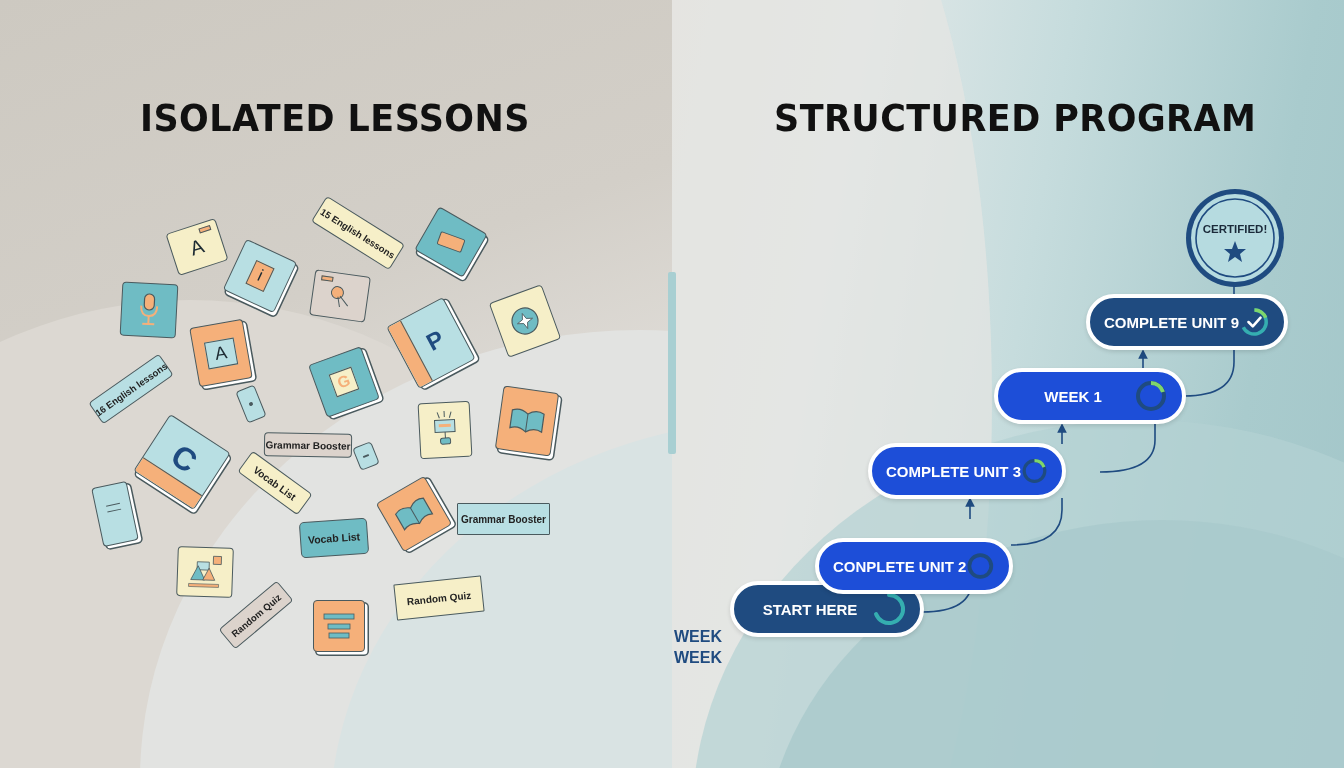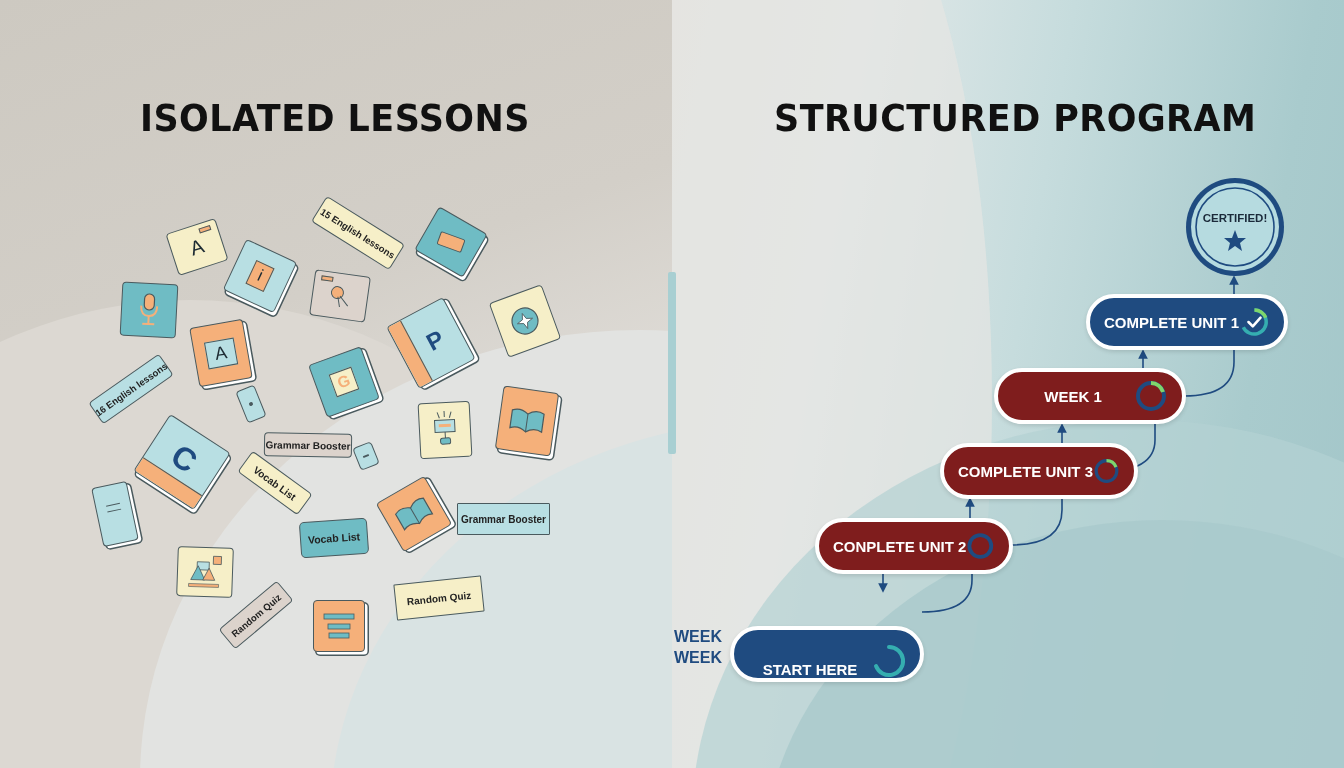--- a/index.html
+++ b/index.html
@@ -15,25 +15,25 @@
   .teal{background:#6fbcc4;}
   .lteal{background:#b8dfe3;}
   .orange{background:#f5b07a;}
   .grey{background:#dcd3cc;}
   .book{box-shadow:3px 3px 0 -0.5px #fff,3px 3px 0 1px #4a5a5e;}
   .label{font-size:11px;font-weight:700;color:#222;white-space:nowrap;}
   .letter{font-weight:700;color:#1d2b33;}
   .spine{position:absolute;left:0;top:0;bottom:0;width:22%;background:#f5b07a;border-right:1.4px solid #4a5a5e;}
   .step{position:absolute;box-sizing:border-box;height:56px;border-radius:28px;border:4px solid #fff;display:flex;align-items:center;color:#fff;font-weight:700;font-size:15px;box-shadow:0 2px 4px rgba(0,0,0,0.12);}
   .navy{background:#1f4b80;}
-  .tealstep{background:#7f1d1d;}
+  .tealstep{background:#1d4ed8;}
   .step .txt{flex:1;text-align:center;padding-left:14px;white-space:nowrap;}
   .step svg{margin-right:14px;}
   .start-text{position:absolute;left:672px;top:626px;font-weight:700;font-size:16px;color:#1f4b80;line-height:21px;text-align:center;width:52px;}
-  .badge{position:absolute;left:1184px;top:176px;width:102px;height:102px;}
+  .badge{position:absolute;left:1184px;top:187px;width:102px;height:102px;}
   .badge-txt{position:absolute;left:0;top:36px;width:102px;text-align:center;font-weight:700;font-size:11.5px;color:#1b2a3a;}
   svg.conn{position:absolute;left:0;top:0;}
 </style>
 </head>
 <body>
 
 <div class="panel left">
   <div class="wave" style="left:-260px;top:300px;width:900px;height:900px;background:#dcd8d2;"></div>
   <div class="wave" style="left:140px;top:330px;width:1000px;height:900px;background:#e2e3e1;"></div>
   <div class="wave" style="left:330px;top:420px;width:900px;height:800px;background:#d9e3e3;"></div>
@@ -212,52 +212,52 @@
     <path d="M1100 472 Q1155 472 1155 440 L1155 424"></path>
     <path d="M1062 444 L1062 428" marker-end="url(#arr)"></path>
 
     <path d="M1184 396 Q1234 396 1234 362 L1234 350"></path>
     <path d="M1143 370 L1143 354" marker-end="url(#arr)"></path>
 
     <path d="M1234 296 L1234 280" marker-end="url(#arr)"></path>
   </g>
 </svg>
 
-<div class="step navy" style="left:730px;top:626px;width:194px;align-items:flex-end;">
+<div class="step navy" style="left:730px;top:581px;width:194px;">
   <span class="txt">START HERE</span>
   <svg width="34" height="34" viewBox="0 0 34 34">
       <path d="M17 3 A14 14 0 1 1 4 22" fill="none" stroke="#35aeb0" stroke-width="4" stroke-linecap="round"></path>
     </svg>
 </div>
 
-<div class="step tealstep" style="left:815px;top:518px;width:198px;justify-content:flex-end;">
+<div class="step tealstep" style="left:815px;top:538px;width:198px;justify-content:flex-end;">
   <span class="txt">CONPLETE UNIT 2</span>
   <svg width="34" height="34" viewBox="0 0 34 34">
       <circle cx="17" cy="17" r="13" fill="none" stroke="#1f4b80" stroke-width="4.5"></circle>
     </svg>
 </div>
 
-<div class="step tealstep" style="left:940px;top:443px;width:198px;">
+<div class="step tealstep" style="left:868px;top:443px;width:198px;">
   <span class="txt">COMPLETE UNIT 3</span>
   <svg width="34" height="34" viewBox="0 0 34 34">
       <circle cx="17" cy="17" r="13" fill="none" stroke="#1f4b80" stroke-width="4"></circle>
       <path d="M17 4 A13 13 0 0 1 29 12" fill="none" stroke="#7fd66b" stroke-width="4"></path>
     </svg>
 </div>
 
 <div class="step tealstep" style="left:994px;top:368px;width:192px;">
   <span class="txt">WEEK 1</span>
   <svg width="34" height="34" viewBox="0 0 34 34">
       <circle cx="17" cy="17" r="13" fill="none" stroke="#1f4b80" stroke-width="4"></circle>
       <path d="M17 4 A13 13 0 0 1 29 13" fill="none" stroke="#7fd66b" stroke-width="4"></path>
     </svg>
 </div>
 
 <div class="step navy" style="left:1086px;top:294px;width:202px;">
-  <span class="txt">COMPLETE UNIT 1</span>
+  <span class="txt">COMPLETE UNIT 9</span>
   <svg width="36" height="36" viewBox="0 0 36 36">
       <path d="M18 4 A14 14 0 1 1 5 24" fill="none" stroke="#35aeb0" stroke-width="4"></path>
       <path d="M18 4 A14 14 0 0 1 31 13" fill="none" stroke="#7fd66b" stroke-width="4"></path>
       <path d="M11 18 L16 23 L25 13" fill="none" stroke="#fff" stroke-width="3" stroke-linecap="round" stroke-linejoin="round"></path>
     </svg>
 </div>
 
 <div class="start-text">
   <div>WEEK</div>
   <div>WEEK</div>

